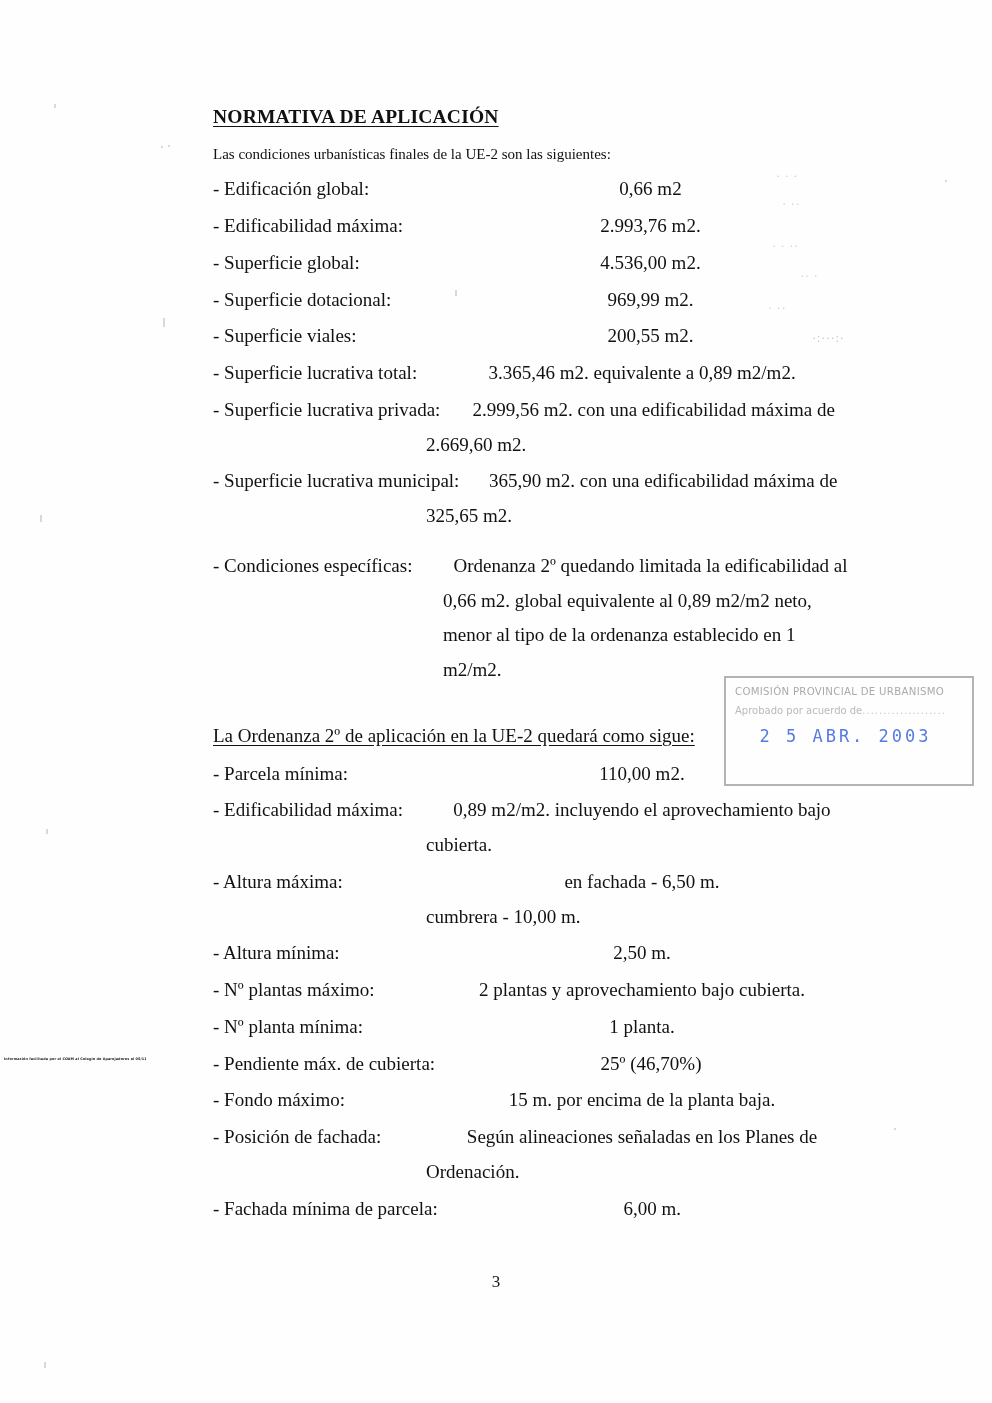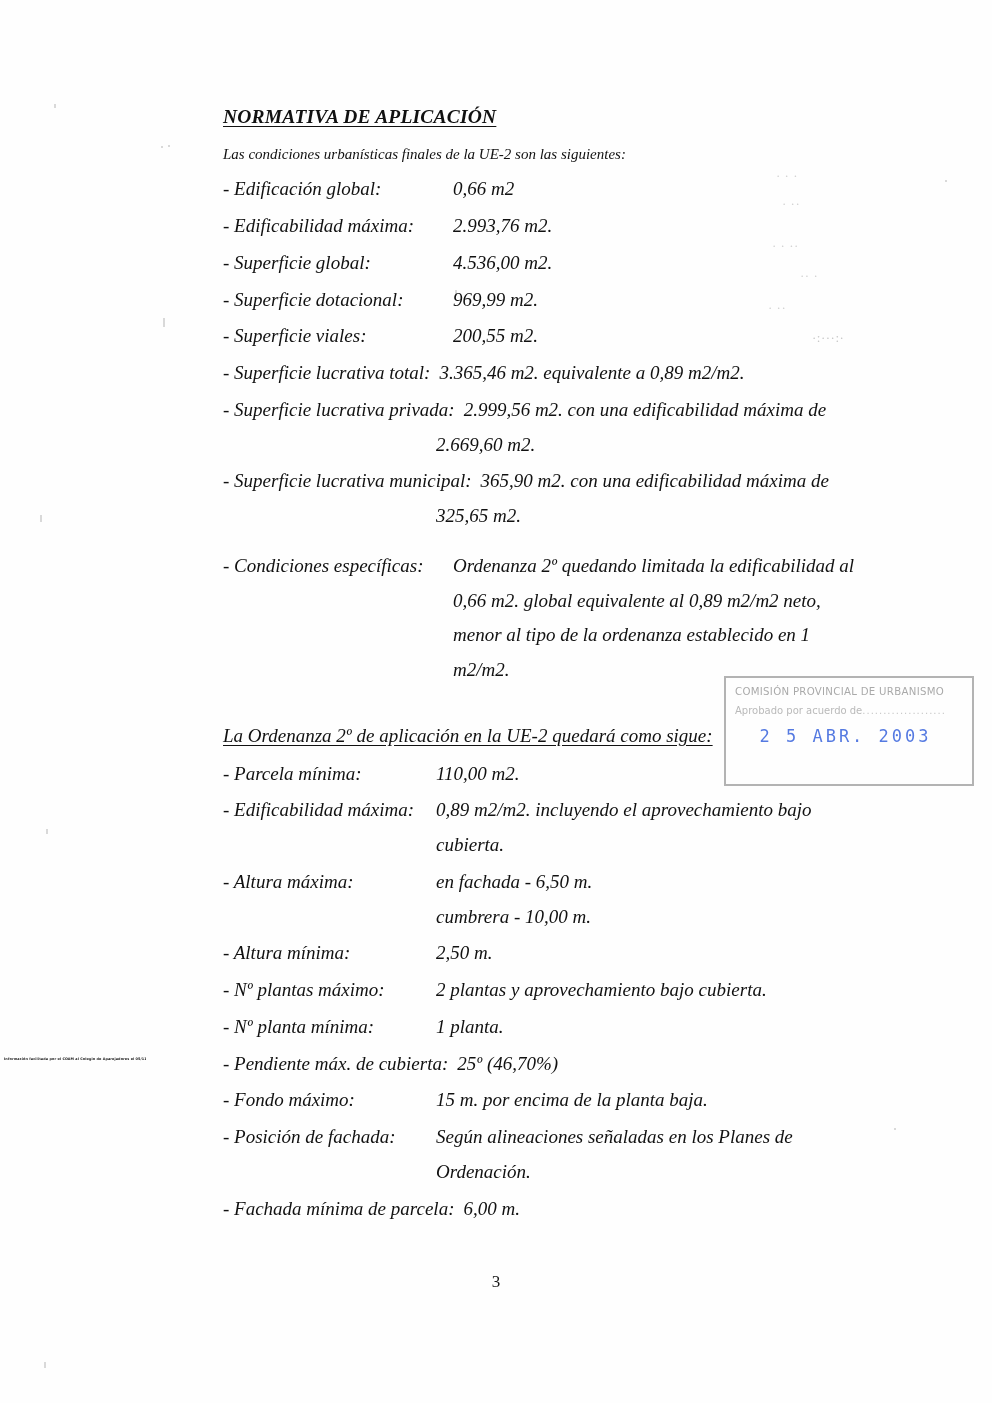--- a/index.html
+++ b/index.html
@@ -30,24 +30,23 @@
     font-size: 13px;
     font-family: "Liberation Serif", serif;
     letter-spacing: .5px;
     pointer-events: none;
     user-select: none;
     white-space: nowrap;
   }
 
   .content {
     position: absolute;
-    left: 223px;
+    left: 213px;
     top: 106px;
     width: 645px;
-    font-style: italic;
   }
 
   .doc-title {
     font-size: 19.5px;
     font-weight: bold;
     letter-spacing: .2px;
     text-decoration: underline;
     text-underline-offset: 3px;
     margin: 0 0 18px 0;
     line-height: 1.1;
@@ -66,20 +65,21 @@
     font-size: 19px;
     line-height: 1.25;
     margin-bottom: 13px;
   }
   .row .label {
     white-space: nowrap;
     flex: 0 0 auto;
   }
   .row .value {
     flex: 1 1 auto;
+    text-align: center;
   }
 
   
   .lw-230 .label { width: 230px; }
   .lw-213 .label { width: 213px; }
   .lw-auto .label { width: auto; padding-right: 9px; }
 
   .justify {
     text-align: justify;
     text-justify: inter-word;

